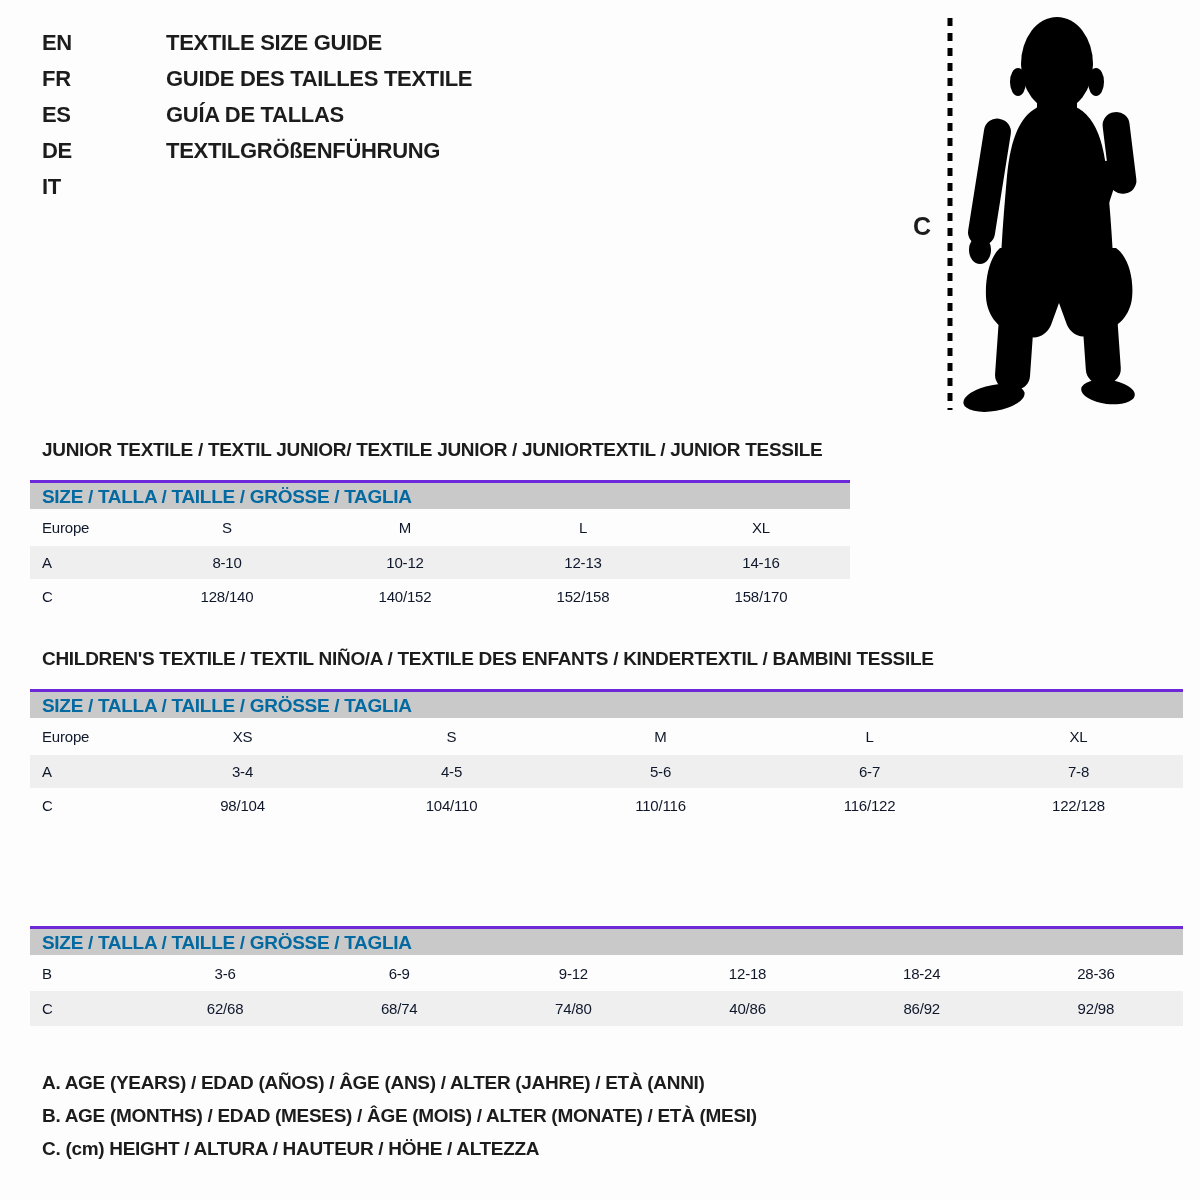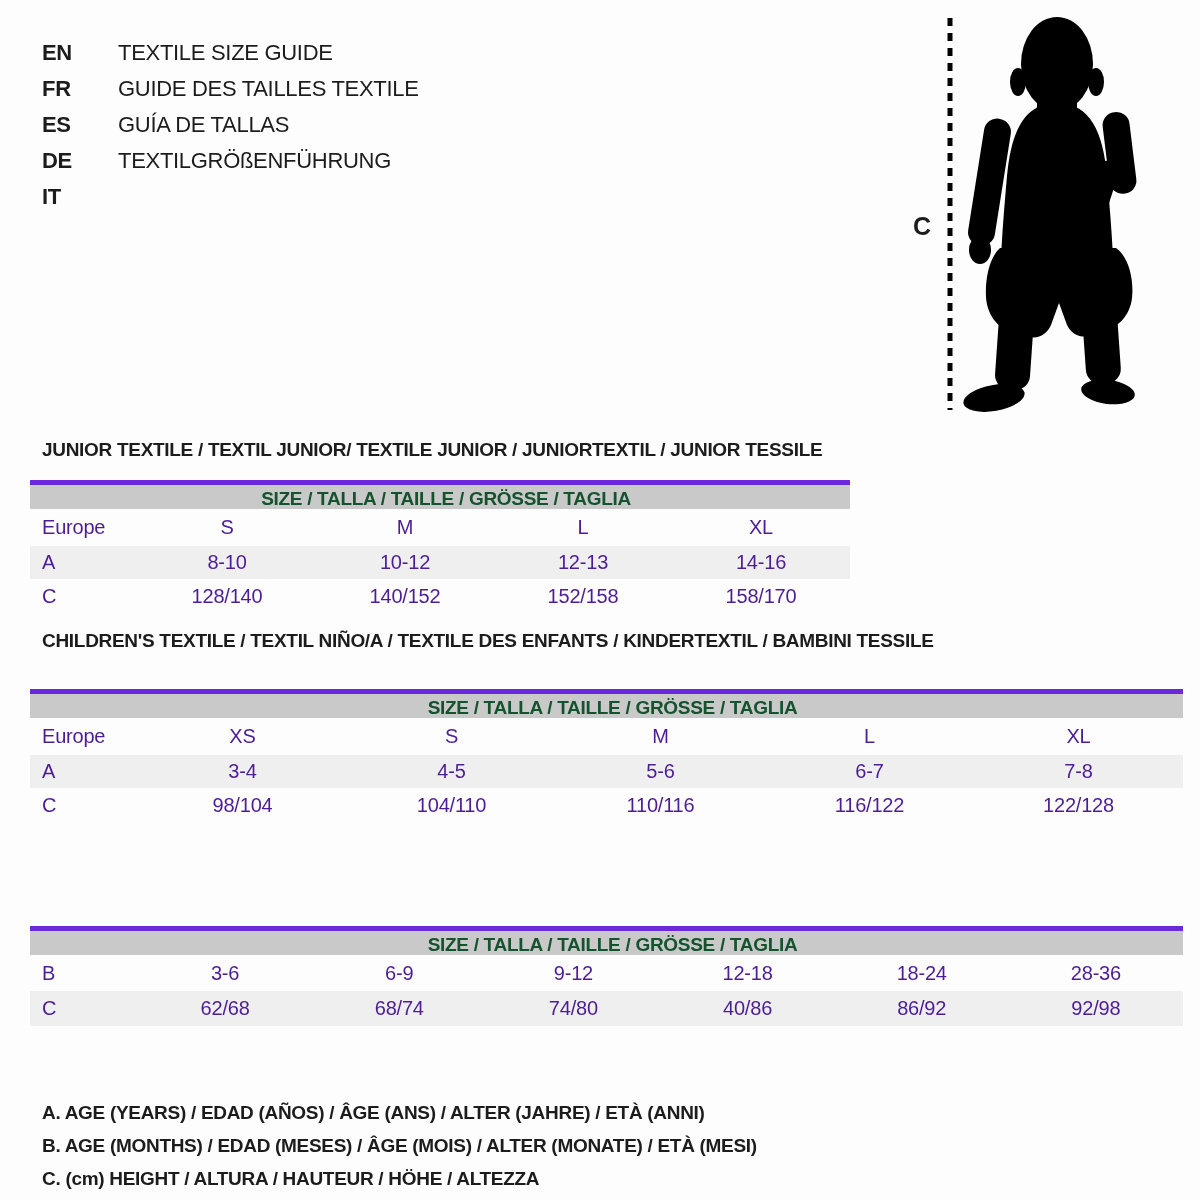--- a/index.html
+++ b/index.html
@@ -7,62 +7,62 @@
   body {
     position:relative;
     background:#fdfdfd;
     font-family:"Liberation Sans","DejaVu Sans",sans-serif;
     color:#1c1c1c;
     overflow:hidden;
   }
 
   
   .lang-block { position:absolute; left:42px; top:30px; }
-  .lang-row { display:flex; height:36px; align-items:flex-end; }
+  .lang-row { display:flex; height:36px; align-items:flex-start;gap:48px; }
   .lang-code {
     width:76px; font-weight:700; font-size:22px; letter-spacing:-0.3px;
   }
   .lang-title {
-    font-weight:400; font-size:22px; letter-spacing:-0.3px; white-space:nowrap;
+    font-weight:700; font-size:22px; letter-spacing:-0.3px; white-space:nowrap;
   }
 
   
   .figure-wrap { position:absolute; left:900px; top:0; width:260px; height:425px; }
   .figure-label {
     position:absolute; left:13px; top:212px;
     font-size:25px; font-weight:700;
   }
 
   
   .section-title {
     position:absolute; left:42px;
     font-size:19px; font-weight:700; letter-spacing:-0.3px; white-space:nowrap;
     line-height:26px;
   }
   .section-title .title-line { display:block; line-height:33px; }
   .size-bar {
     position:absolute; left:30px; height:29px;
     background:#c9c9c9;
-    border-top:5px solid #6d28d9;
+    border-top:3px solid #6d28d9;
     font-size:19px; font-weight:700; letter-spacing:-0.3px;
-    color:#14532d; line-height:28px; padding-left:12px;text-align:center;
+    color:#0369a1; line-height:28px; padding-left:12px;
   }
   table.size-table {
     position:absolute; left:30px;
     border-collapse:collapse; table-layout:fixed;
   }
   table.size-table td {
-    font-size:20px; font-weight:400; letter-spacing:-0.2px;
-    color:#4c1d95; text-align:center; vertical-align:middle;
+    font-size:15px; font-weight:400; letter-spacing:-0.2px;
+    color:#0f172a; text-align:center; vertical-align:middle;
   }
   table.size-table td.row-label { text-align:left; padding-left:12px; }
   tr.alt { background:#efeff0; }
 
   
-  .legend { position:absolute; left:42px; top:1096px; }
+  .legend { position:absolute; left:42px; top:1066px; }
   .legend-line {
     display:block; font-size:19px; font-weight:700; letter-spacing:-0.3px;
     line-height:33px; white-space:nowrap;
   }
 </style>
 </head>
 <body>
 
 <div class="lang-block">
   <div class="lang-row">
@@ -139,21 +139,21 @@
   <tr style="height:34px;">
     <td class="row-label">C</td>
     <td>128/140</td>
     <td>140/152</td>
     <td>152/158</td>
     <td>158/170</td>
   </tr>
 </tbody>
   </table>
 
-<div class="section-title" style="top:628px;">
+<div class="section-title" style="top:646px;">
   <span class="title-line" style="line-height:26px;">CHILDREN'S TEXTILE / TEXTIL NIÑO/A / TEXTILE DES ENFANTS / KINDERTEXTIL / BAMBINI TESSILE</span>
 </div>
 <div class="size-bar" style="top:689px; width:1153px;">SIZE / TALLA / TAILLE / GRÖSSE / TAGLIA</div>
 <table class="size-table" style="top:718px; width:1153px;">
   <colgroup>
       <col style="width:108px">
       <col>
       <col>
       <col>
       <col>

